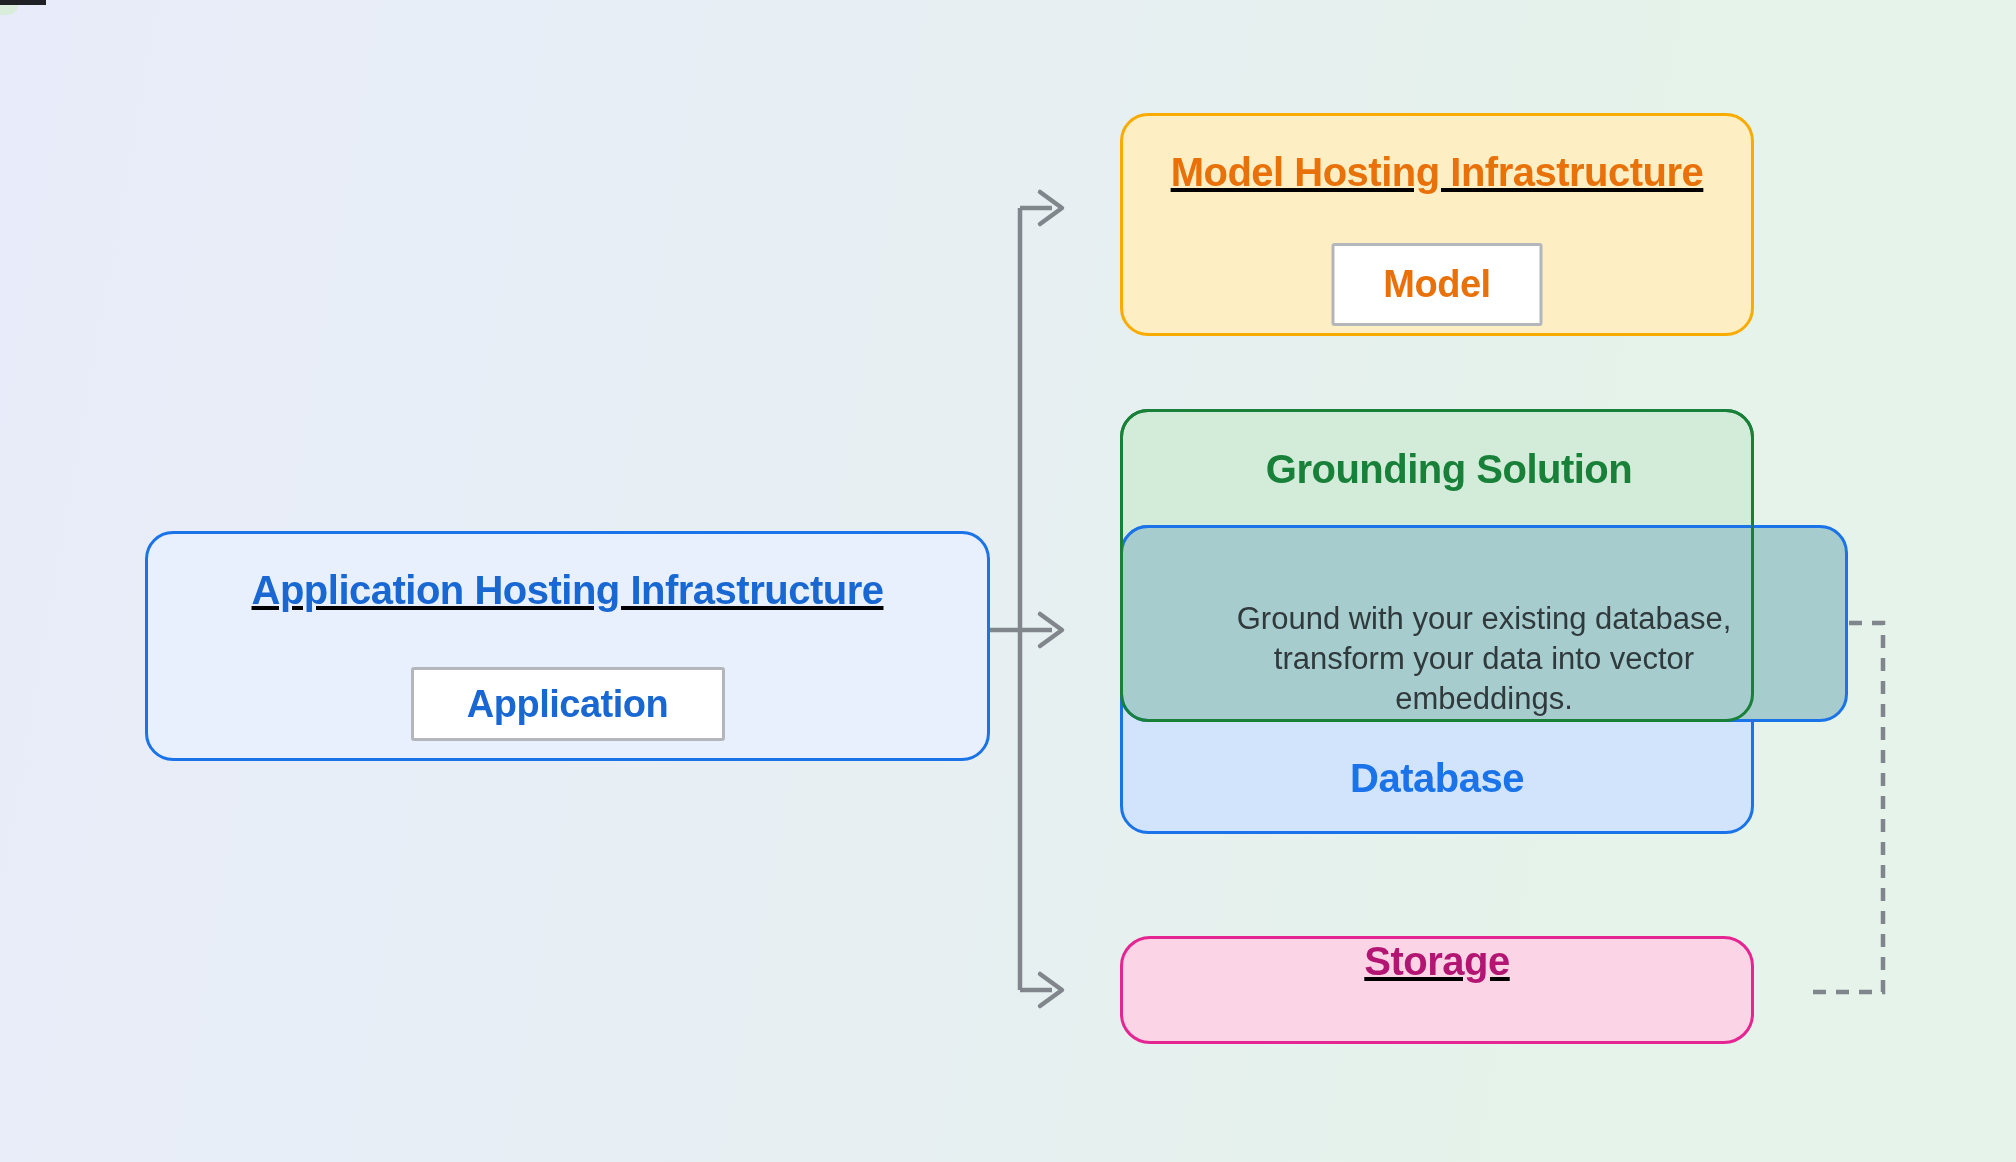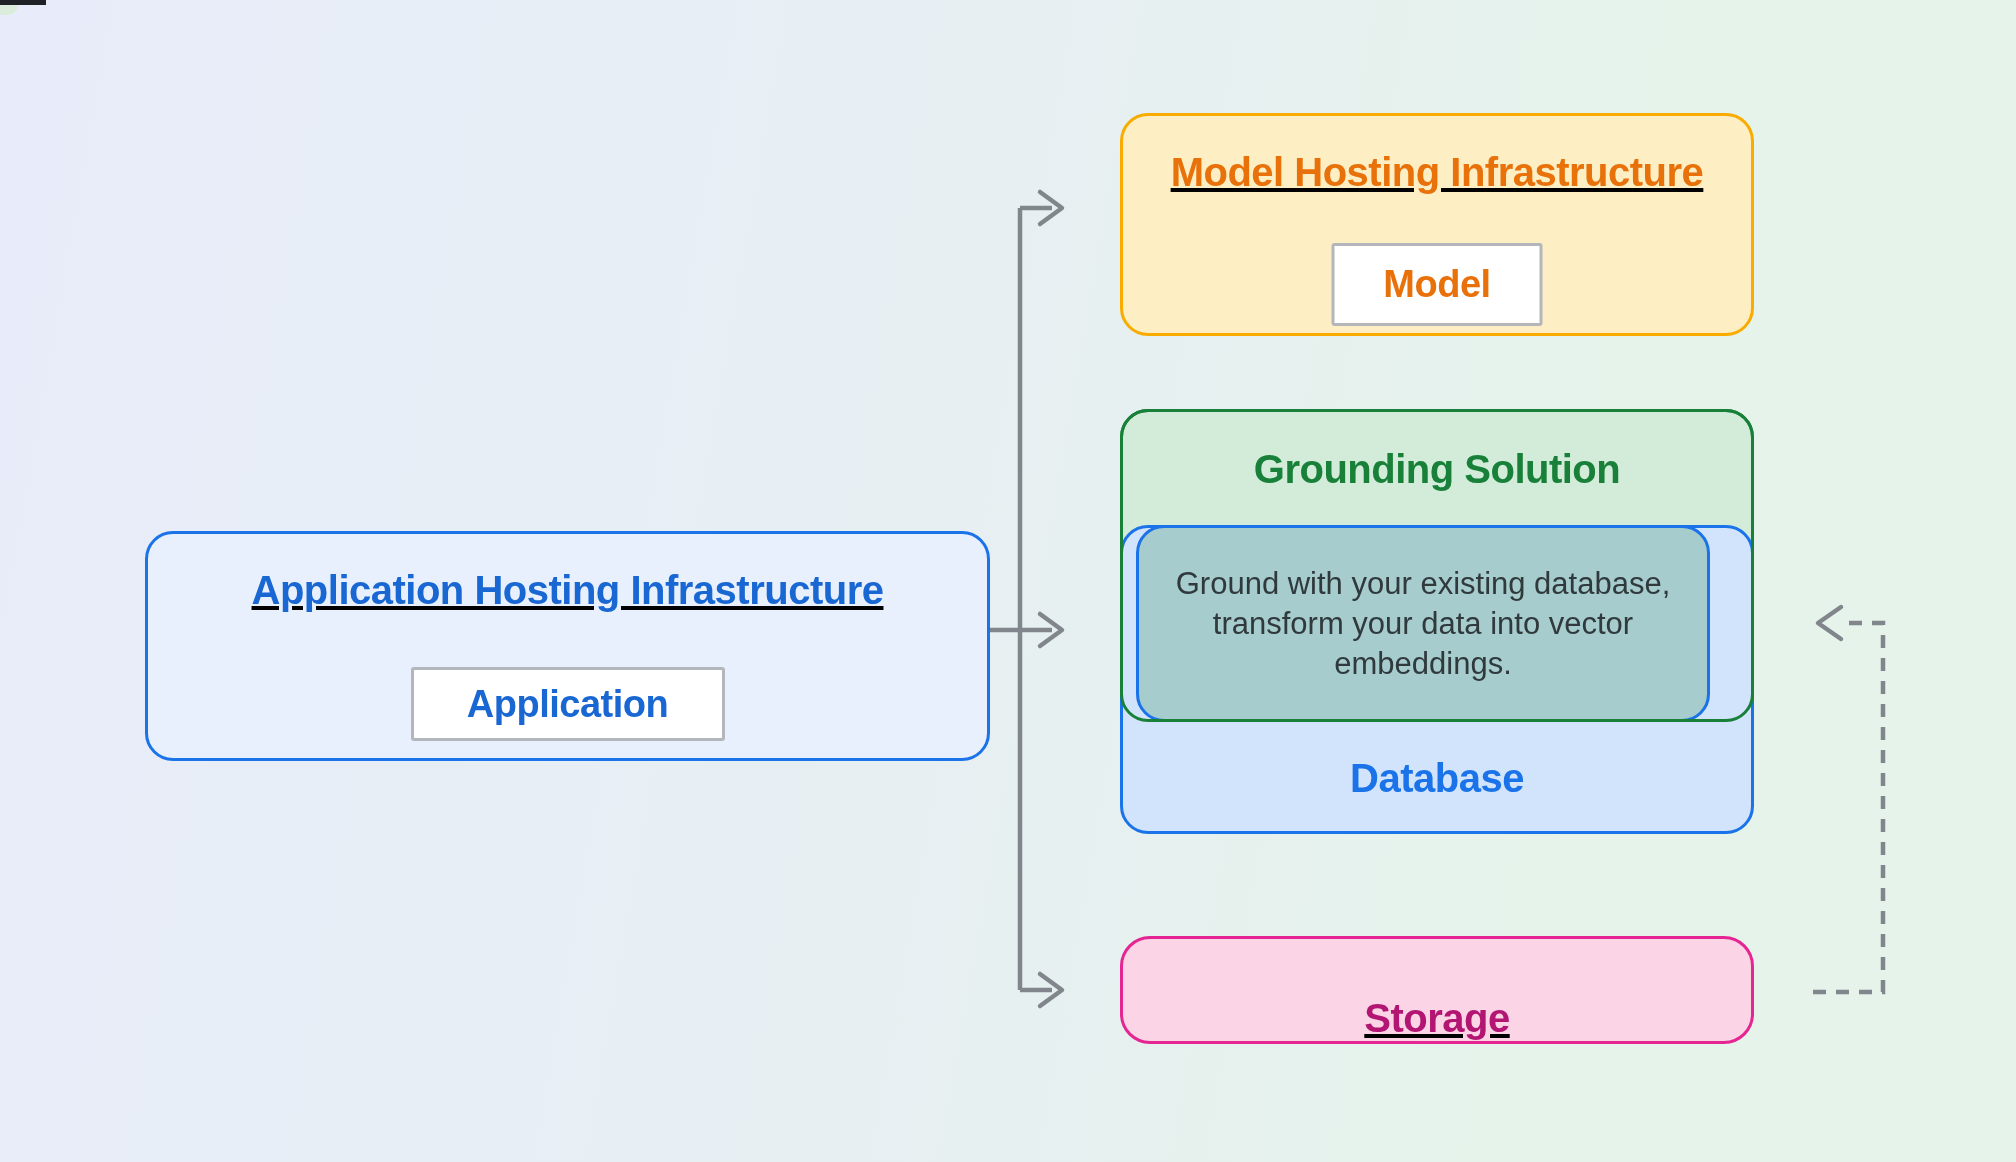--- a/index.html
+++ b/index.html
@@ -38,28 +38,28 @@
   
   .model-box{left:1120px;top:113px;width:634px;height:223px;background:var(--yellow-fill);border-color:var(--yellow-border);}
   .model-box .box-title{color:var(--orange-text);}
   .model-box .chip{top:111px;width:211px;height:83px;color:var(--orange-text);}
 
   
   .grounding-group{position:absolute;left:1120px;top:409px;width:634px;height:425px;}
   .g-abs{position:absolute;border-radius:28px;}
   .green-fill{left:0;top:0;width:634px;height:313px;background:var(--green-fill);border:3px solid var(--green-border);}
   .database-box{left:0;top:116px;width:634px;height:309px;background:var(--db-fill);border:3px solid var(--blue-border);}
-  .teal-box{left:0;top:116px;width:574px;height:197px;background:var(--teal-fill);border:3px solid var(--blue-border);display:flex;align-items:center;justify-content:center;margin-left:16px;}
+  .teal-box{left:0;top:116px;width:728px;height:197px;background:var(--teal-fill);border:3px solid var(--blue-border);display:flex;align-items:flex-end;justify-content:center;}
   .green-outline{left:0;top:0;width:634px;height:313px;background:transparent;border:3px solid var(--green-border);pointer-events:none;}
-  .grounding-title{position:absolute;left:0;top:0;width:634px;text-align:center;font-weight:700;font-size:40px;line-height:48px;margin-top:36px;color:var(--green-text);letter-spacing:-0.5px;}
+  .grounding-title{position:absolute;left:12px;top:0;width:634px;text-align:center;font-weight:700;font-size:40px;line-height:48px;margin-top:36px;color:var(--green-text);letter-spacing:-0.5px;}
   .grounding-note{max-width:566px;text-align:center;font-size:31px;line-height:40px;font-weight:400;color:var(--note-text);}
   .database-label{position:absolute;left:0;top:313px;width:634px;height:112px;display:flex;align-items:center;justify-content:center;font-weight:700;font-size:40px;color:var(--blue-border);letter-spacing:-0.5px;}
 
   
-  .storage-box{left:1120px;top:936px;width:634px;height:108px;border-radius:30px;background:var(--pink-fill);border-color:var(--pink-border);display:flex;align-items:flex-end;justify-content:center;}
+  .storage-box{left:1120px;top:936px;width:634px;height:108px;border-radius:30px;background:var(--pink-fill);border-color:var(--pink-border);display:flex;align-items:flex-start;justify-content:center;}
   .storage-label{font-weight:700;font-size:40px;color:var(--pink-text);letter-spacing:-0.5px;}
 
   
   svg.arrows{position:absolute;left:0;top:0;width:2016px;height:1162px;}
   svg.arrows path{fill:none;stroke:var(--arrow-gray);stroke-width:4.5px;}
   svg.arrows path.head{stroke-linecap:round;stroke-linejoin:round;}
   svg.arrows path.dashed{stroke-dasharray:13 10;}
 </style>
 </head>
 <body>

